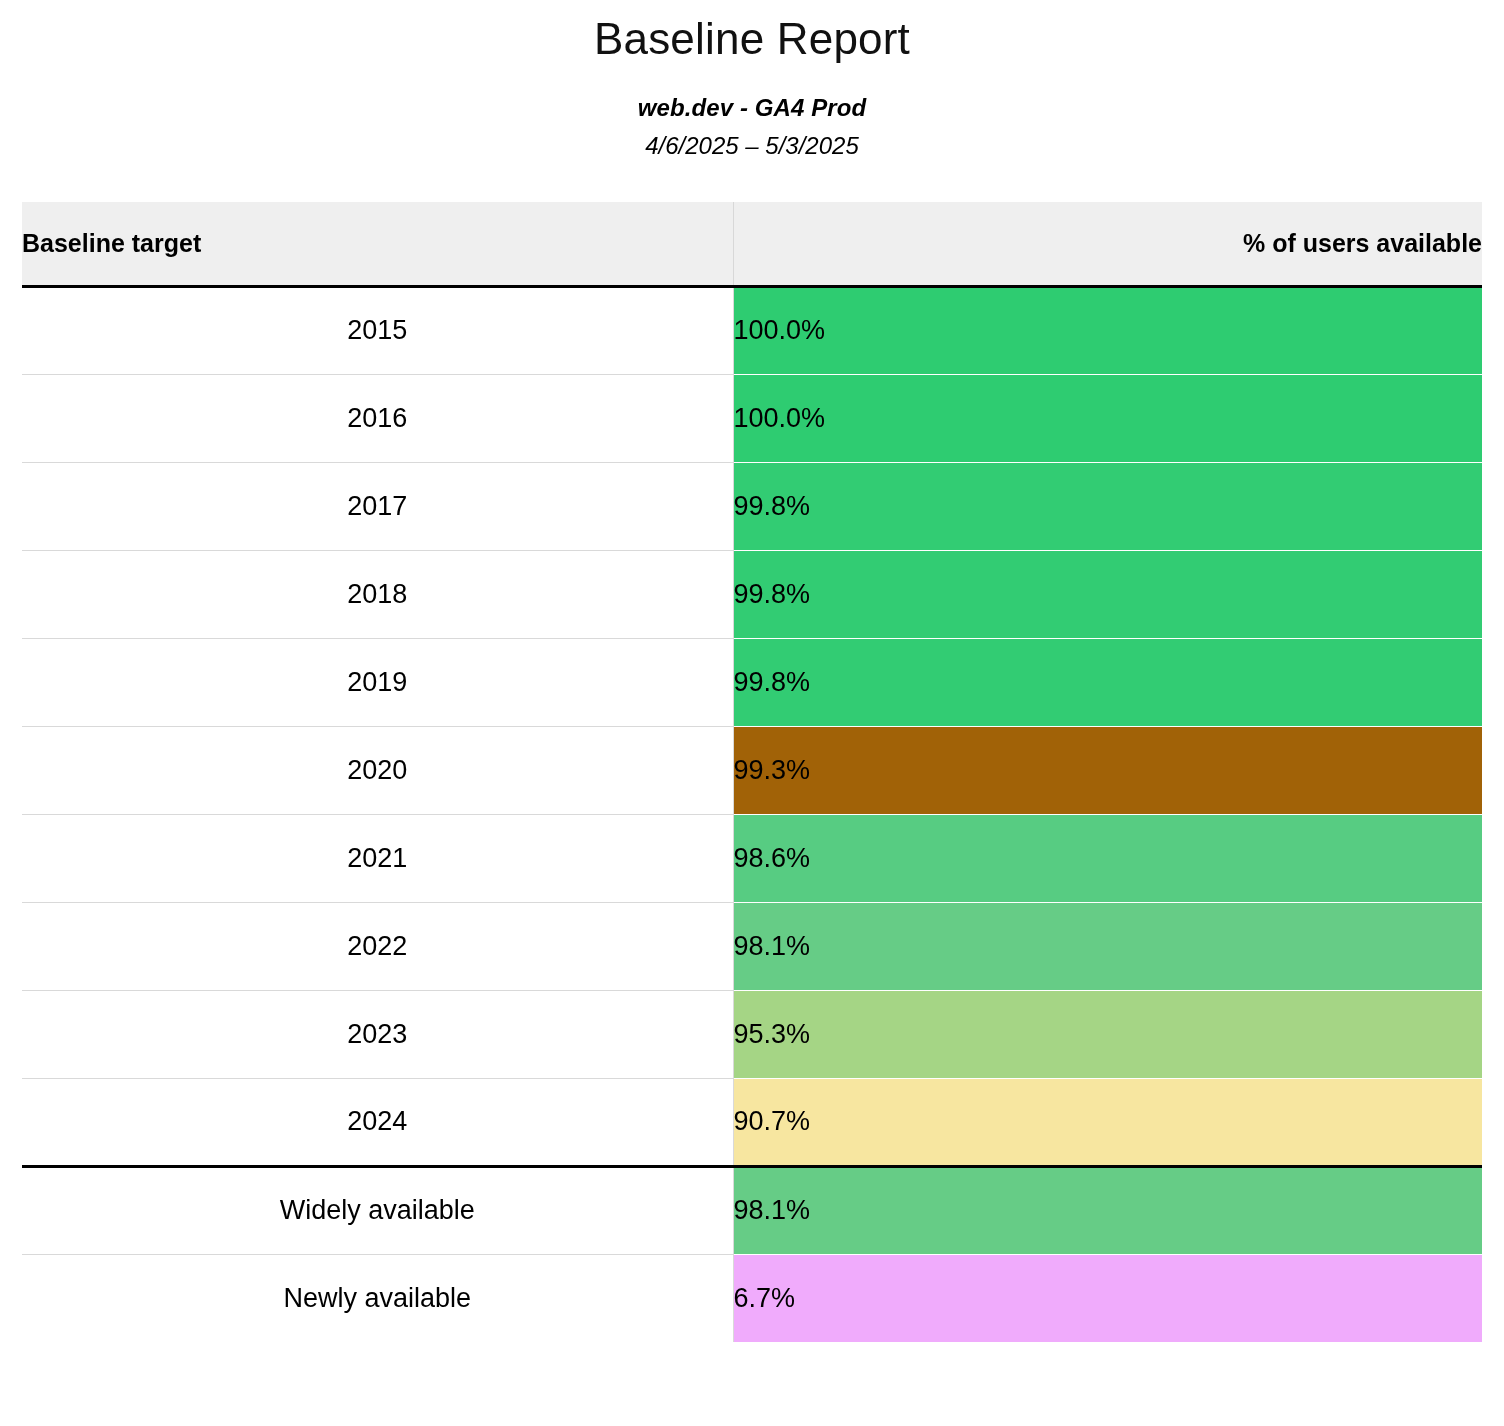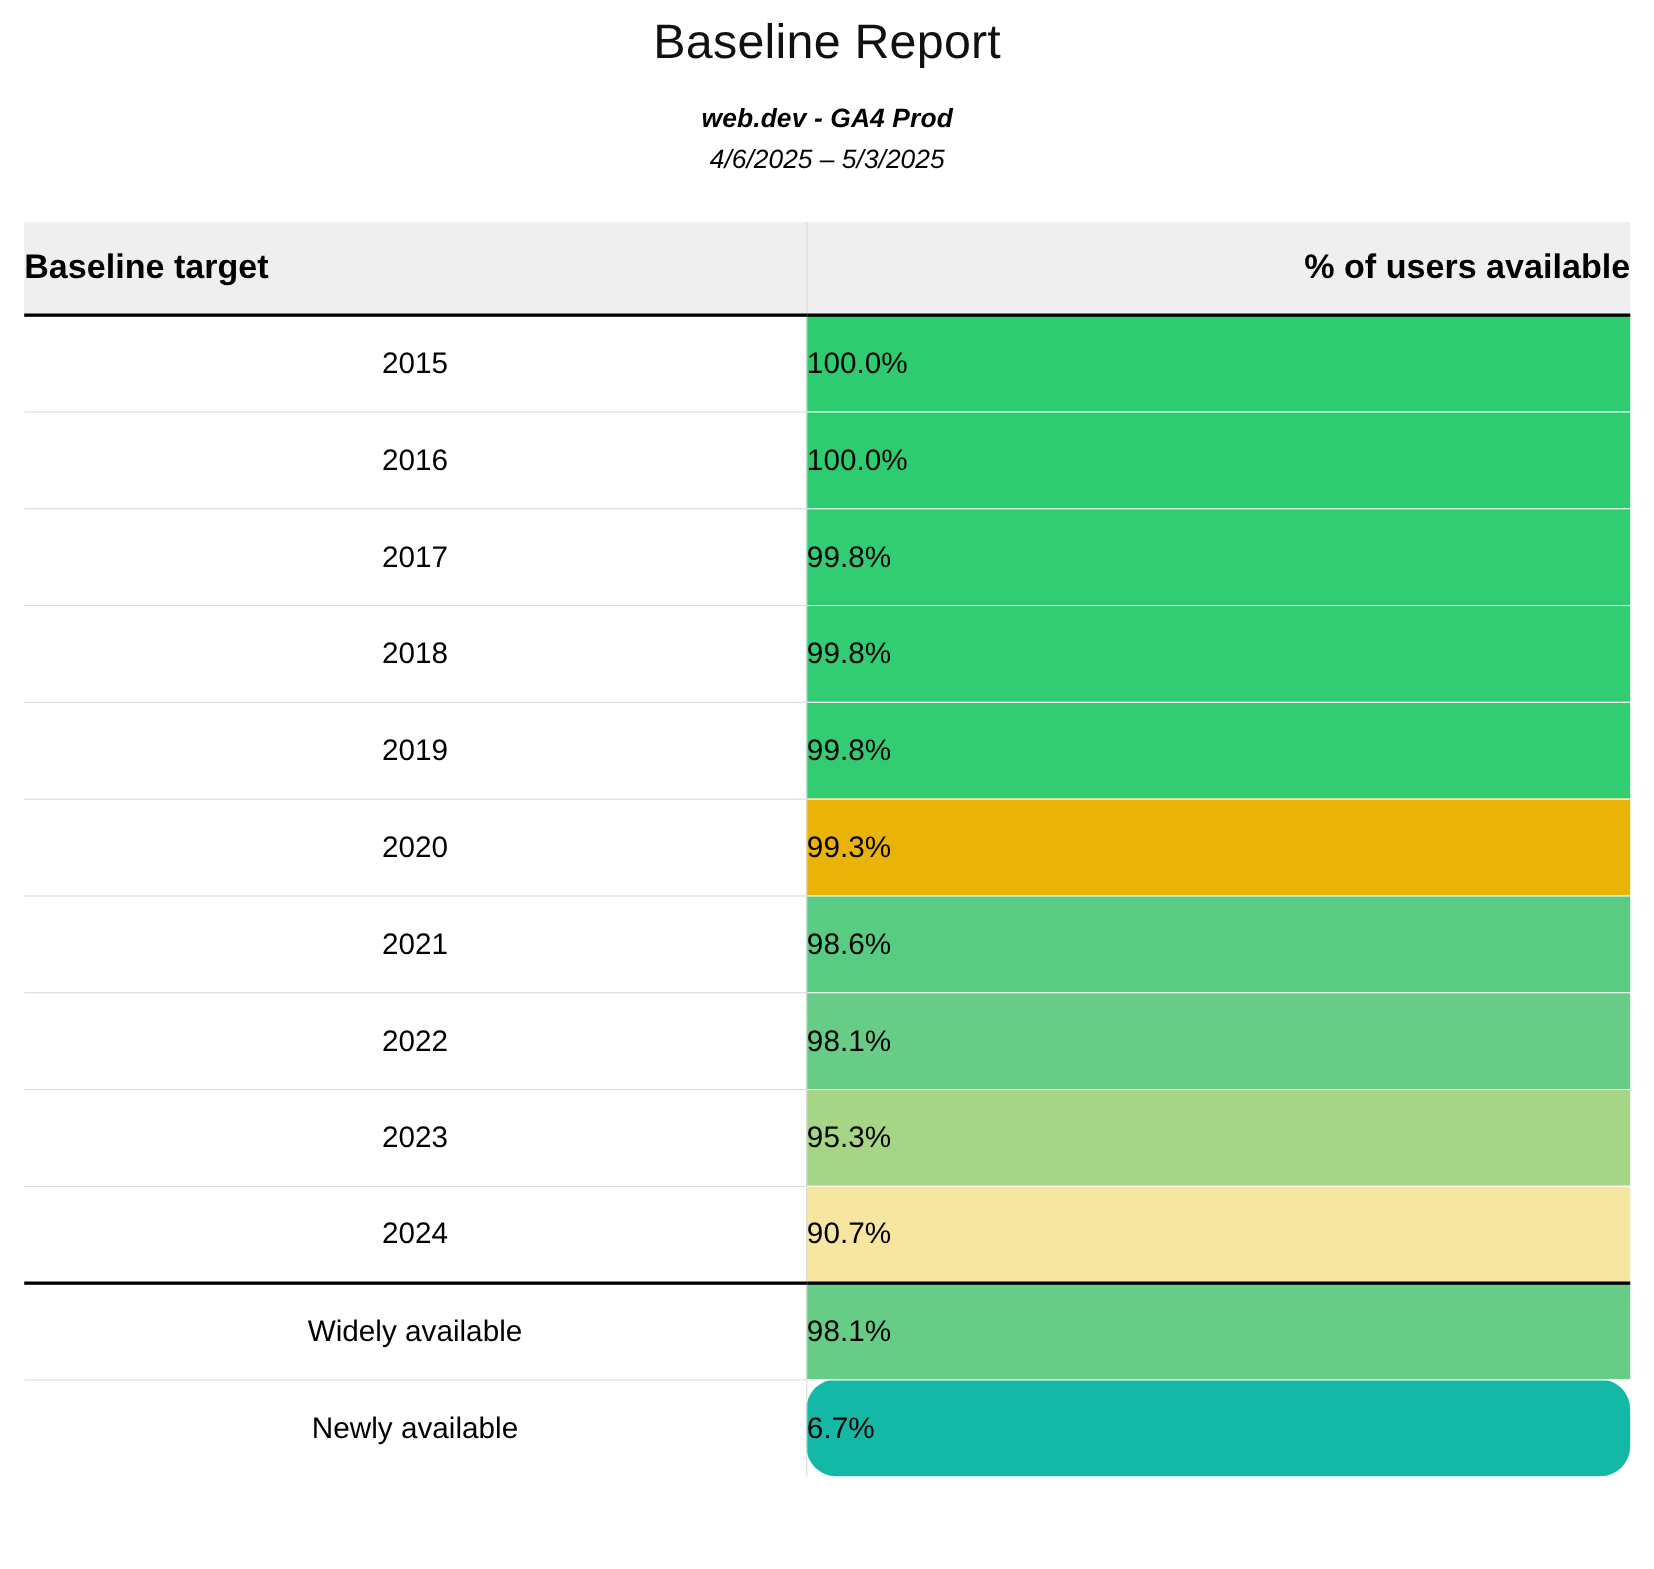--- a/index.html
+++ b/index.html
@@ -56,21 +56,21 @@
     border-collapse: collapse;
     table-layout: fixed;
   }
   table.report th, table.report td {
     padding: 0;
     margin: 0;
   }
   th.head-label, th.head-value {
     background: #efefef;
     height: 84px;
-    font-size: 31px;
+    font-size: 25px;
     font-weight: bold;
     vertical-align: middle;
     box-sizing: border-box;
   }
   th.head-label {
     text-align: left;
     padding-left: 34px;
     border-right: 1px solid #d8d8d8;
   }
   th.head-value {
@@ -152,21 +152,21 @@
           <tr>
             <td class="label-cell">2018</td>
             <td class="value-cell" style="background: rgb(50, 204, 115);">99.8%</td>
           </tr>
           <tr>
             <td class="label-cell">2019</td>
             <td class="value-cell" style="background: rgb(50, 204, 115);">99.8%</td>
           </tr>
           <tr>
             <td class="label-cell">2020</td>
-            <td class="value-cell" style="background: #eab308;">99.3%</td>
+            <td class="value-cell" style="background: #a16207;">99.3%</td>
           </tr>
           <tr>
             <td class="label-cell">2021</td>
             <td class="value-cell" style="background: rgb(87, 204, 130);">98.6%</td>
           </tr>
           <tr>
             <td class="label-cell">2022</td>
             <td class="value-cell" style="background: rgb(102, 204, 134);">98.1%</td>
           </tr>
           <tr>
@@ -176,19 +176,19 @@
           <tr class="section-end">
             <td class="label-cell">2024</td>
             <td class="value-cell" style="background: rgb(247, 230, 160);">90.7%</td>
           </tr>
           <tr>
             <td class="label-cell">Widely available</td>
             <td class="value-cell" style="background: rgb(102, 204, 134);">98.1%</td>
           </tr>
           <tr class="last-row">
             <td class="label-cell">Newly available</td>
-            <td class="value-cell" style="background: #14b8a6; border-radius: 27px;">6.7%</td>
+            <td class="value-cell" style="background: #f0abfc;">6.7%</td>
           </tr>
         </tbody>
     </table>
   </div>
 
 </div>
 
 </body></html>

